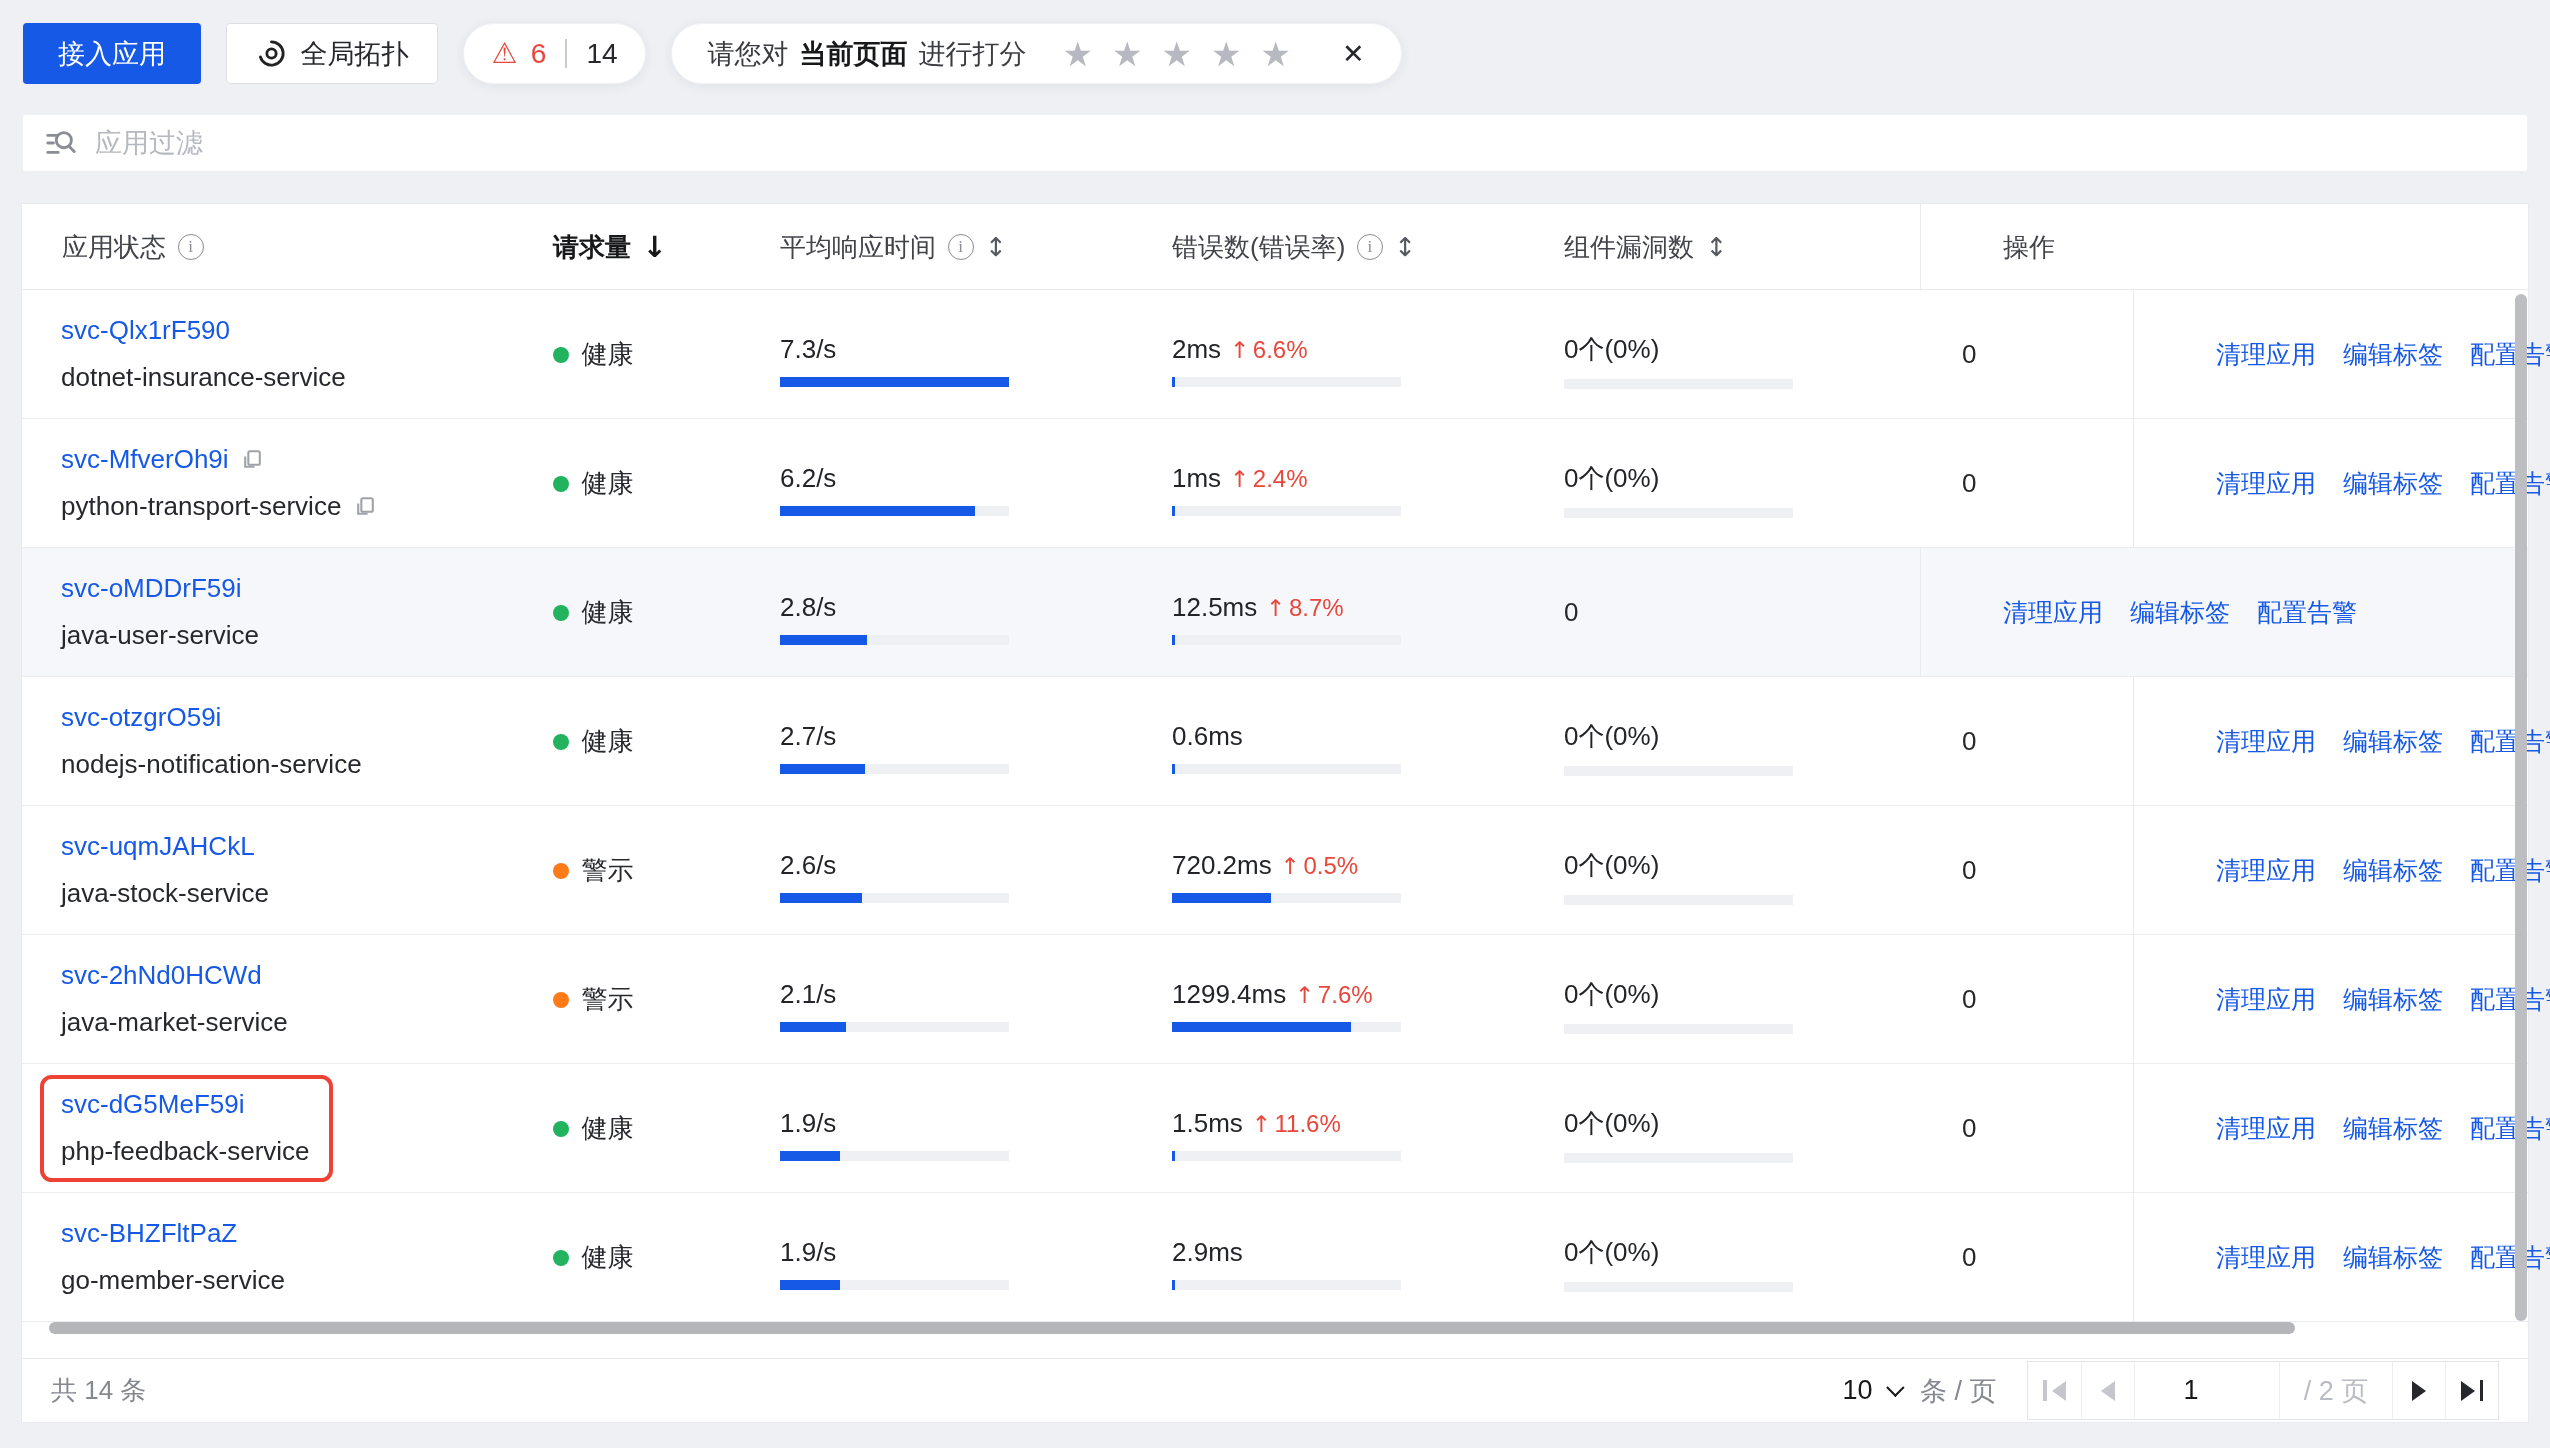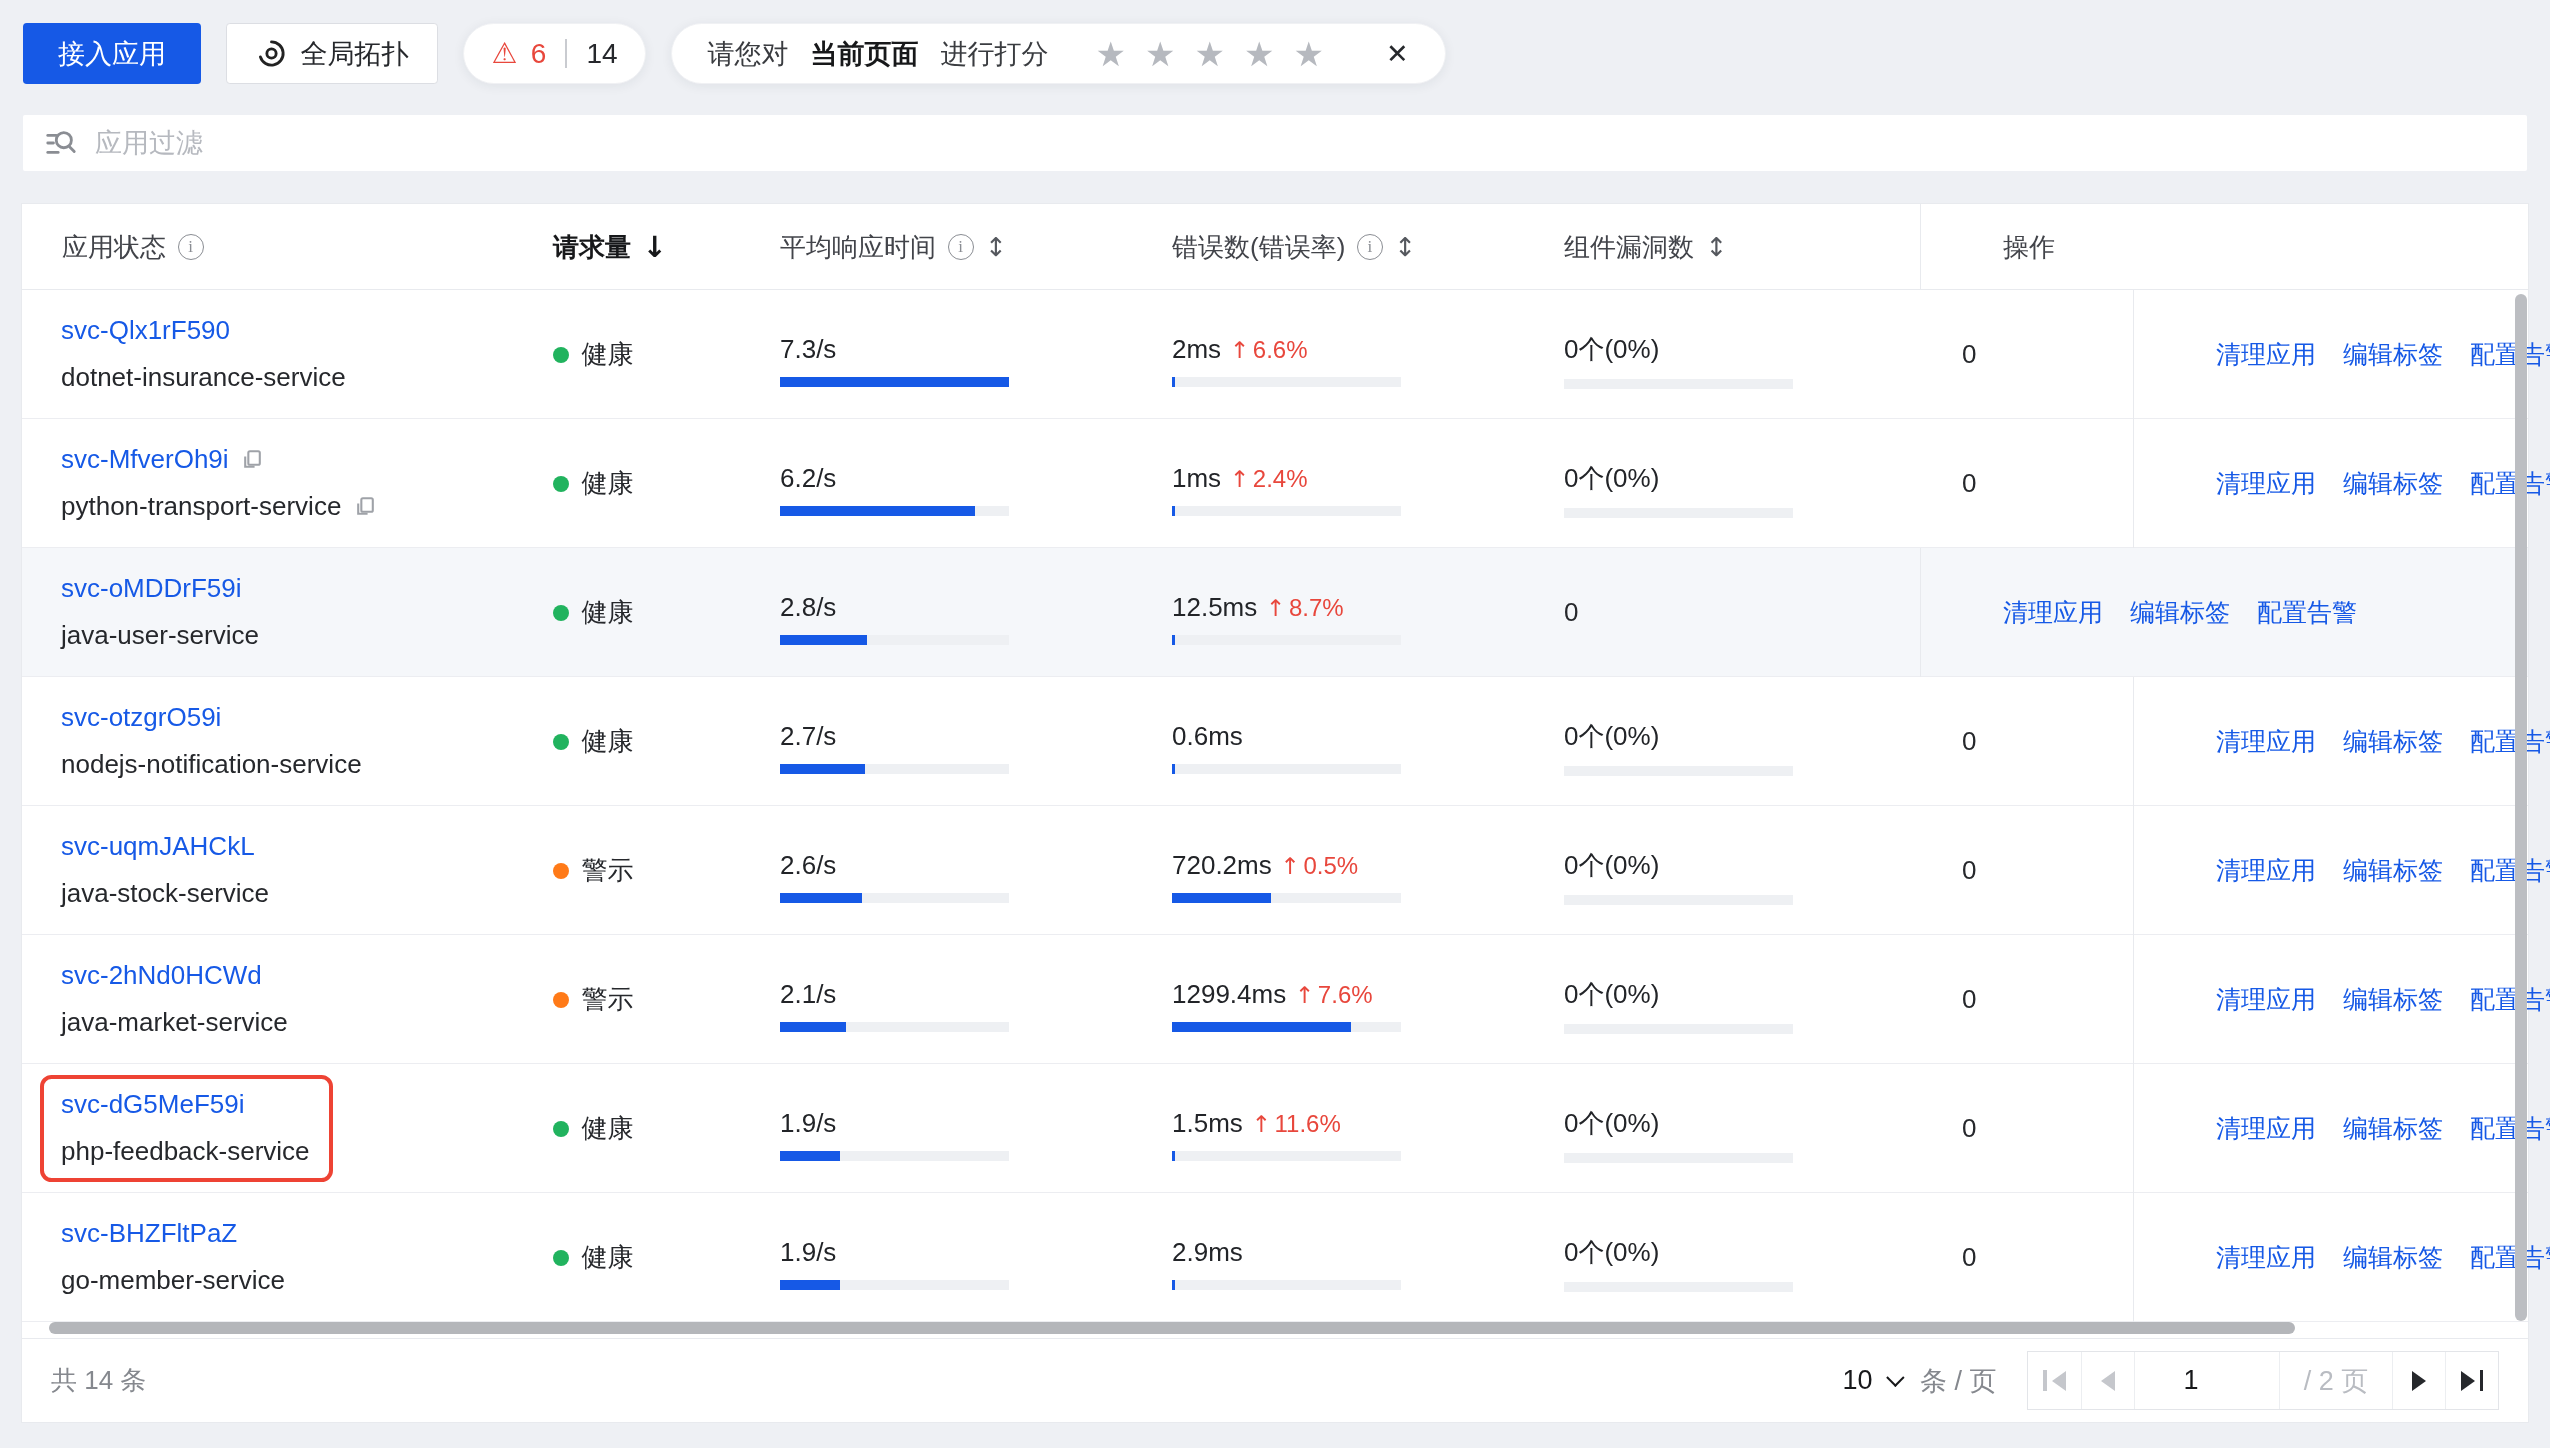--- a/index.html
+++ b/index.html
@@ -28,21 +28,21 @@
   }
   .pill{
     height:61px; background:#fff; border-radius:31px; display:flex; align-items:center;
     box-shadow:0 1.9px 11.5px rgba(30,40,60,.07); border:1px solid #f0f1f4;
   }
   .alert-pill{ padding:0 27px; gap:13.4px; }
   .warn-ico{ color:var(--red); font-size:29px; line-height:1; }
   .warn-num{ color:var(--red); font-size:28px; }
   .vdiv{ width:1.9px; height:29px; background:#c9cbd0; margin:0 5.7px; }
   .tot-num{ font-size:28px; color:#26282c; }
-  .rating-pill{ padding:0 36px; gap:22px; }
+  .rating-pill{ padding:0 36px; gap:11px; }
   .rt{ font-size:27px; color:#3a3c40; }
   .rt.bold{ font-weight:bold; color:#17181a; }
   .stars{ margin-left:25px; display:flex; gap:19px; cursor:pointer; }
   .stars span{ color:#b6b9bf; font-size:34px; line-height:1; font-family:"DejaVu Sans",sans-serif; }
   .rating-close{ margin-left:40px; font-size:27px; color:#26282c; cursor:pointer; }
 
   
   .filterbar{
     margin:31px 23px 0 23px; height:56px; background:#fff; border-radius:1.9px;
     display:flex; align-items:center; padding:0 21px; gap:17px;
@@ -96,21 +96,21 @@
   .vulncell{ font-size:26px; }
   .actioncell{ border-left:1px solid var(--border); height:129px; display:flex; align-items:center; gap:27px; padding-left:82px; }
   .actioncell a{ font-size:25px; color:var(--accent); text-decoration:none; cursor:pointer; white-space:nowrap; }
 
   
   .hscroll{ position:absolute; left:27px; right:233px; bottom:88px; height:12.4px; border-radius:6.7px; background:#b4b6ba; cursor:pointer; }
   .vscroll{ position:absolute; right:1px; top:90px; bottom:101px; width:12.4px; border-radius:6.7px; background:#bcbec2; cursor:pointer; }
 
   
   .tfoot{
-    position:absolute; left:0; right:0; bottom:0; height:84px; border-top:1px solid var(--border);
+    position:absolute; left:0; right:0; bottom:0; height:64px; border-top:1px solid var(--border);
     display:flex; align-items:center; justify-content:space-between; padding:0 29px; background:#fff;
   }
   .total-rec{ font-size:26px; color:var(--muted); }
   .pager{ display:flex; align-items:center; gap:21px; }
   .psize{ display:flex; align-items:center; gap:13px; cursor:pointer; }
   .psize .num{ font-size:27px; color:#17181a; }
   .chev{ width:13.4px; height:13.4px; border-right:2.9px solid #17181a; border-bottom:2.9px solid #17181a; transform:rotate(45deg) translateY(-3.8px); }
   .per{ font-size:27px; color:#85888e; }
   .pgroup{ display:flex; height:59px; border:1px solid #e3e5e9; background:#fff; margin-left:9.6px; }
   .pgroup>span{ display:flex; align-items:center; justify-content:center; border-left:1px solid #eceef1; cursor:pointer; gap:4.8px; }

